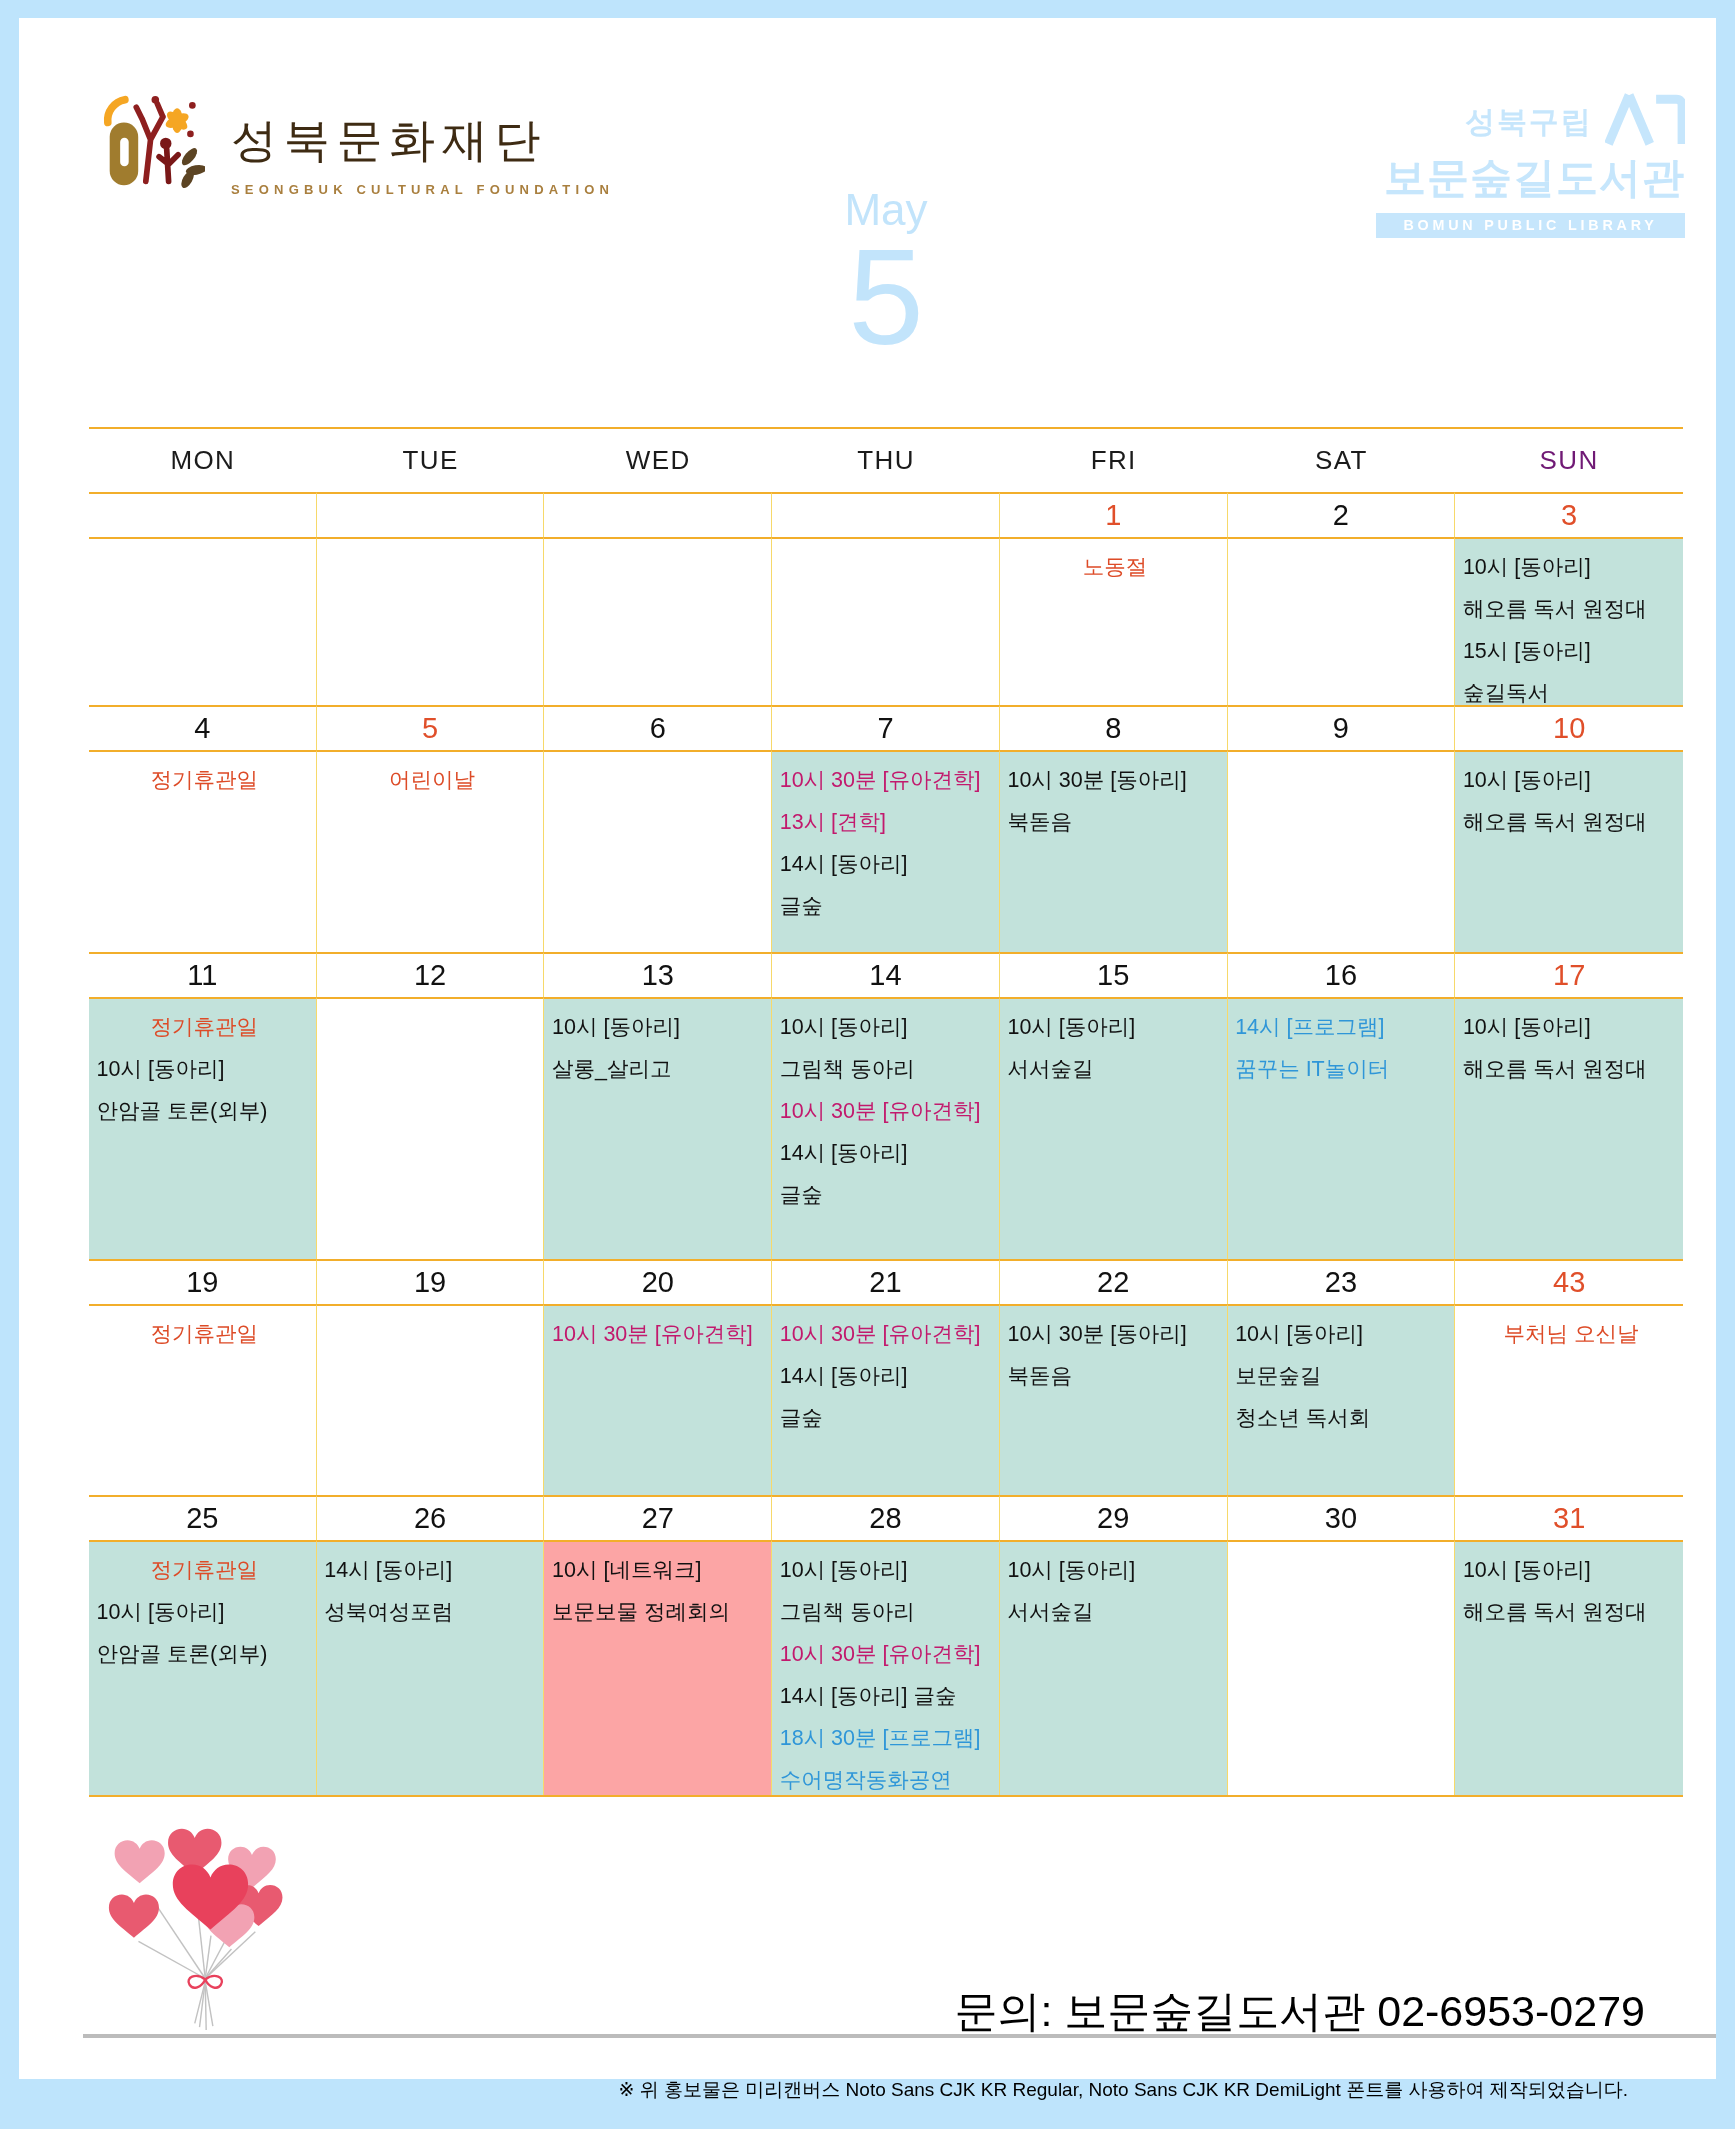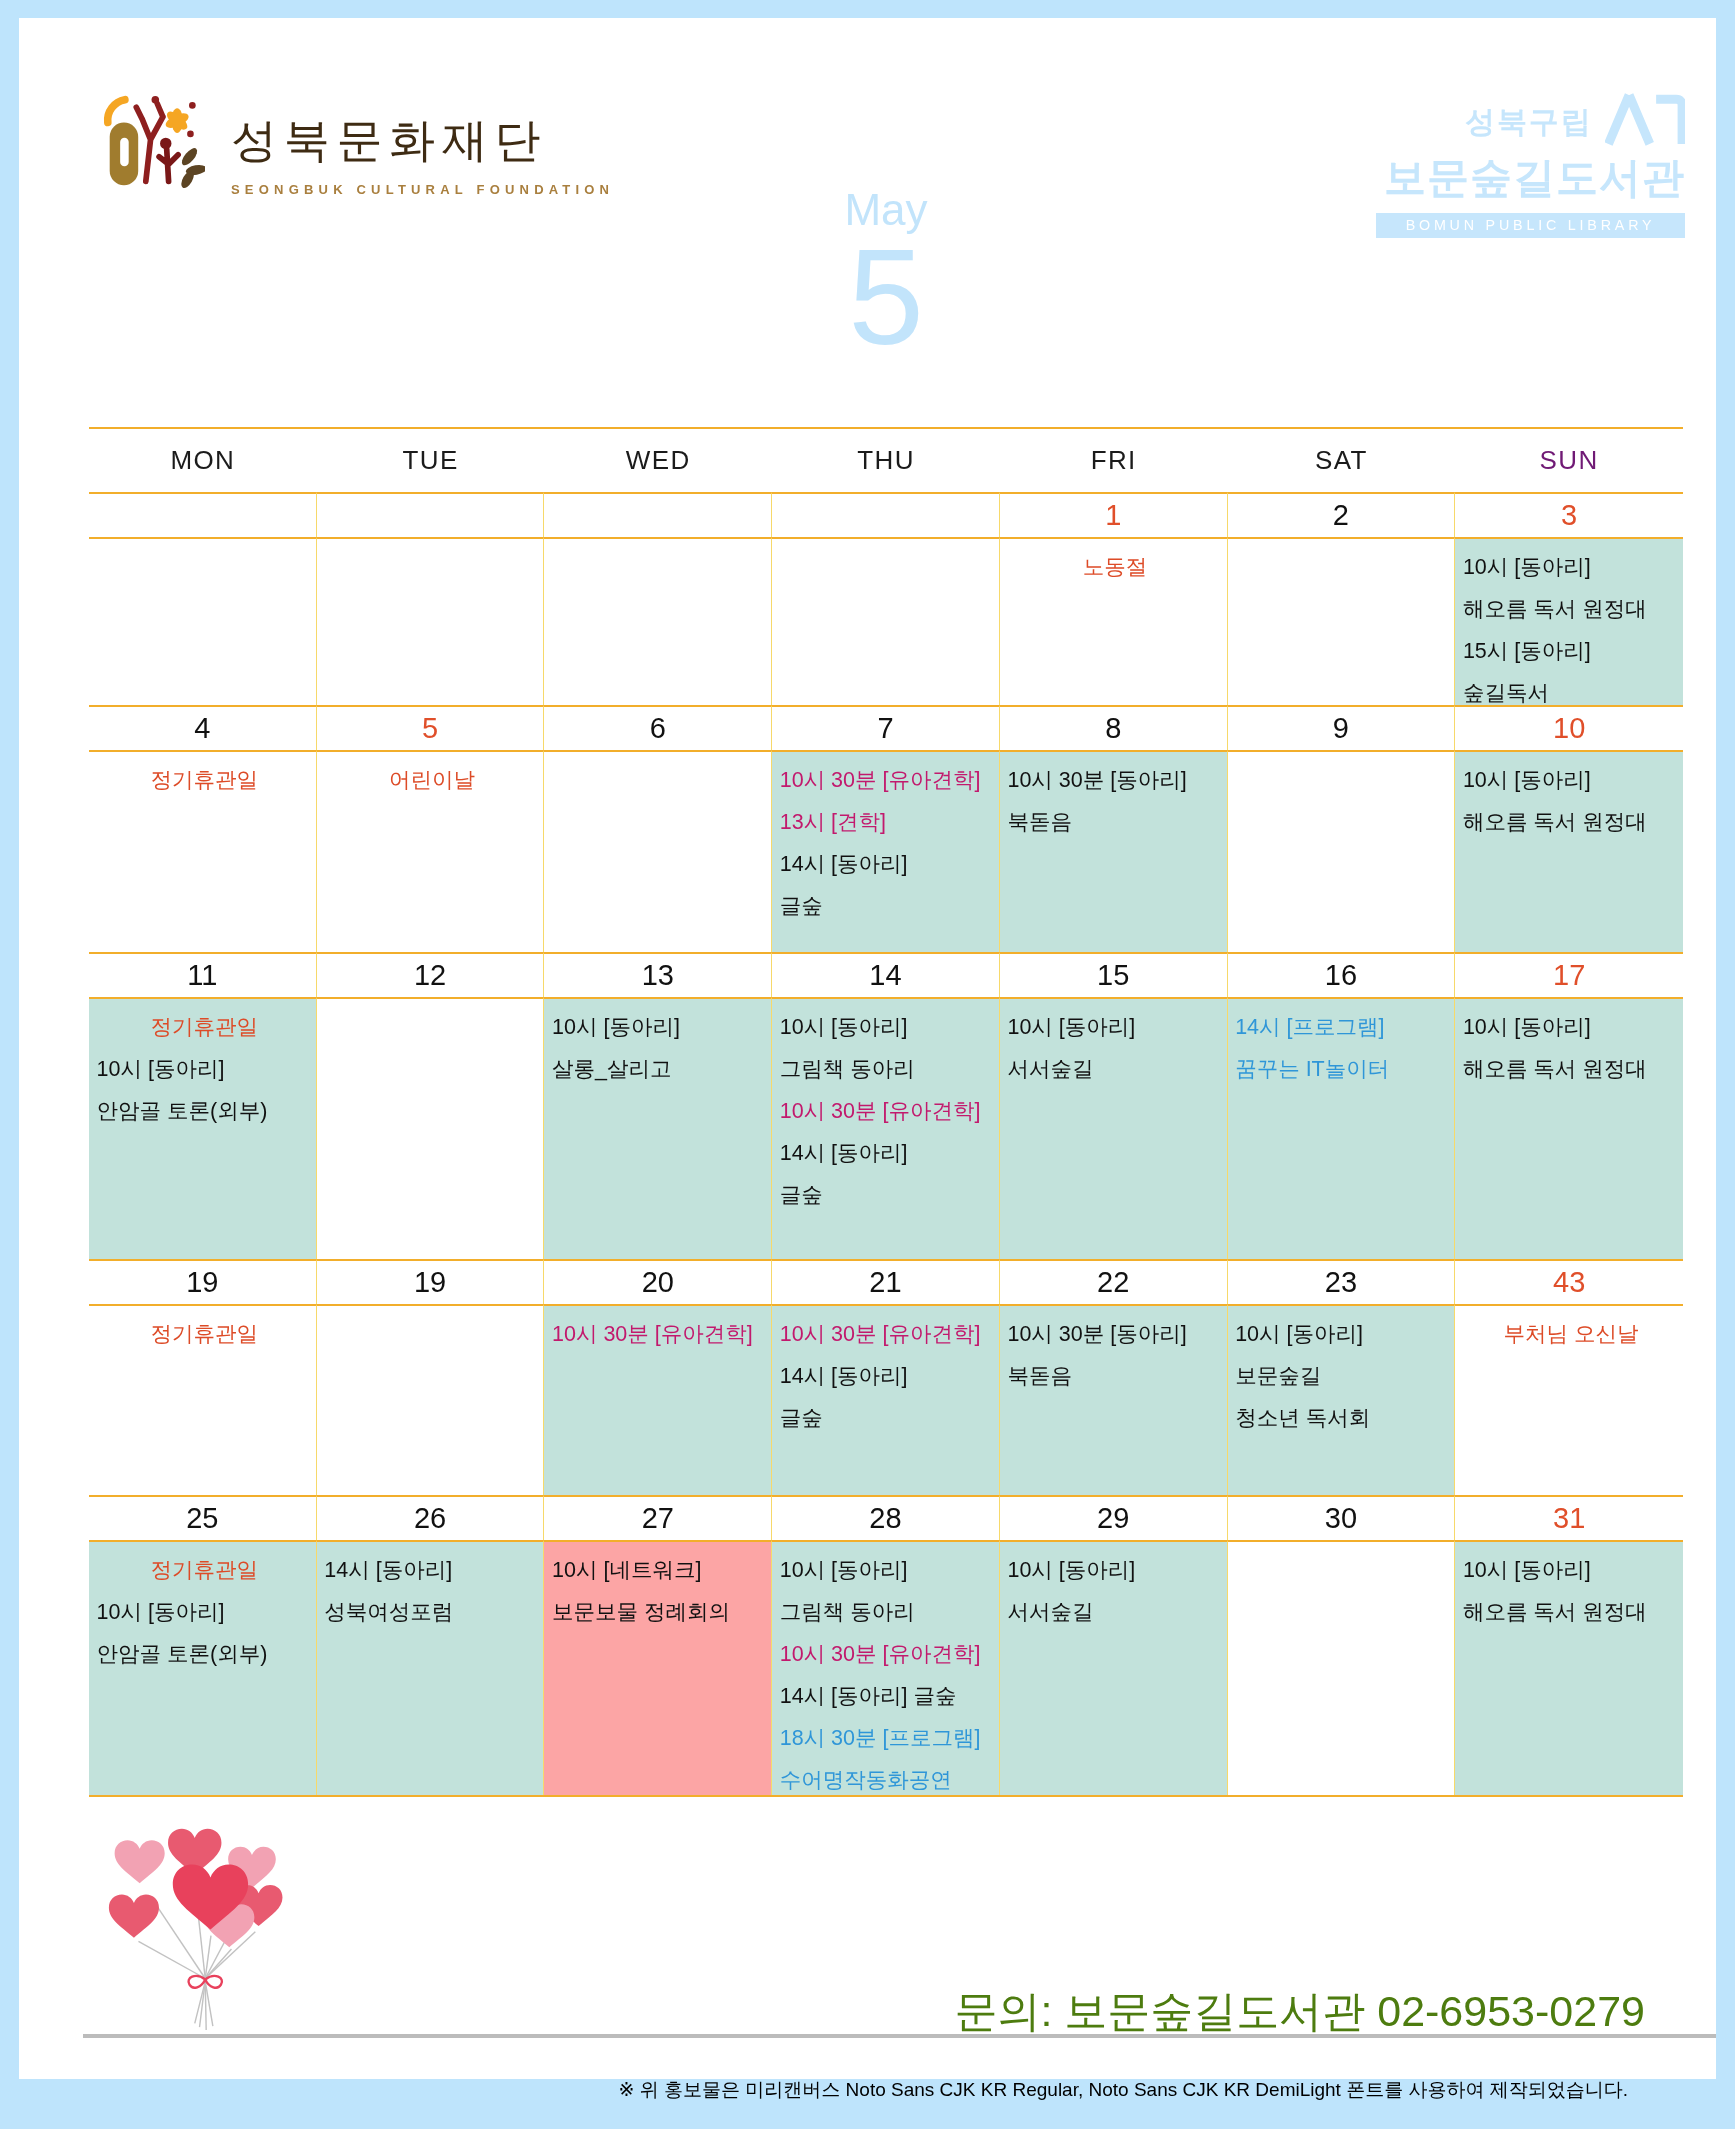--- a/index.html
+++ b/index.html
@@ -10,21 +10,21 @@
   
   #left-logo{position:absolute;left:79px;top:76px;display:flex;align-items:flex-start;}
   #left-logo-text{margin-left:26px;padding-top:16px;}
   #left-logo-title{font-size:46px;color:#3e2b13;letter-spacing:6.7px;font-weight:500;font-family:"Liberation Serif","DejaVu Serif",serif;}
   #left-logo-sub{margin-top:10.5px;font-size:13px;color:#a97f3e;letter-spacing:5.2px;font-weight:bold;}
 
   #right-logo{position:absolute;left:1357px;top:75px;width:309px;color:#c6e6fc;}
   #right-logo .row1{display:flex;justify-content:flex-end;align-items:flex-end;gap:12.4px;}
   #right-logo-line1{font-size:30px;font-weight:bold;letter-spacing:1.9px;padding-bottom:2.9px;}
   #right-logo-line2{font-size:42px;font-weight:bold;letter-spacing:1px;text-align:right;margin-top:4.8px;white-space:nowrap;}
-  #right-logo-box{margin-top:6.7px;background:#c6e6fc;color:#ffffff;font-size:14.3px;font-weight:normal;letter-spacing:3.8px;text-align:center;padding:3.8px 0 4.8px 0;}
+  #right-logo-box{margin-top:6.7px;background:#c6e6fc;color:#ffffff;font-size:14.3px;font-weight:bold;letter-spacing:3.8px;text-align:center;padding:3.8px 0 4.8px 0;}
 
   
   #month-title{position:absolute;left:70px;top:168px;width:1594px;text-align:center;color:#c2e4fb;}
   #month-name{font-size:44px;line-height:48px;}
   #month-number{font-size:136px;line-height:122px;font-weight:200;margin-top:2.9px;}
 
   
   #calendar{position:absolute;left:70px;top:409px;width:1594px;
     display:grid;grid-template-columns:repeat(7,1fr);
     grid-template-rows:63px 45px 168px 45px 202px 45px 262px 45px 191px 45px 255px;
@@ -42,21 +42,21 @@
   .bg-white{background:#ffffff;}
   .ev{font-size:21.5px;line-height:42px;white-space:nowrap;color:#111;}
   .ev.center{text-align:center;padding-left:0;}
   .c-red{color:#dd4b27;}
   .c-pink{color:#c2196d;}
   .c-blue{color:#2f96d8;}
   .c-black{color:#111;}
 
   
   #balloons{position:absolute;left:67px;top:1803px;}
-  #contact{position:absolute;right:71px;top:1965px;font-size:43px;color:#4d7c0f;white-space:nowrap;margin-left:38px;}
+  #contact{position:absolute;right:71px;top:1965px;font-size:43px;color:#000000;white-space:nowrap;margin-left:38px;}
   #divider{position:absolute;left:64px;top:2016px;width:1633px;height:4.3px;background:#bcbcbc;}
   #note{position:absolute;right:88px;top:2036px;font-size:19px;color:#000;white-space:nowrap;margin-top:23px;}
 </style>
 </head>
 <body>
 
 <div id="page">
   <div id="card">
 
     <div id="left-logo">

